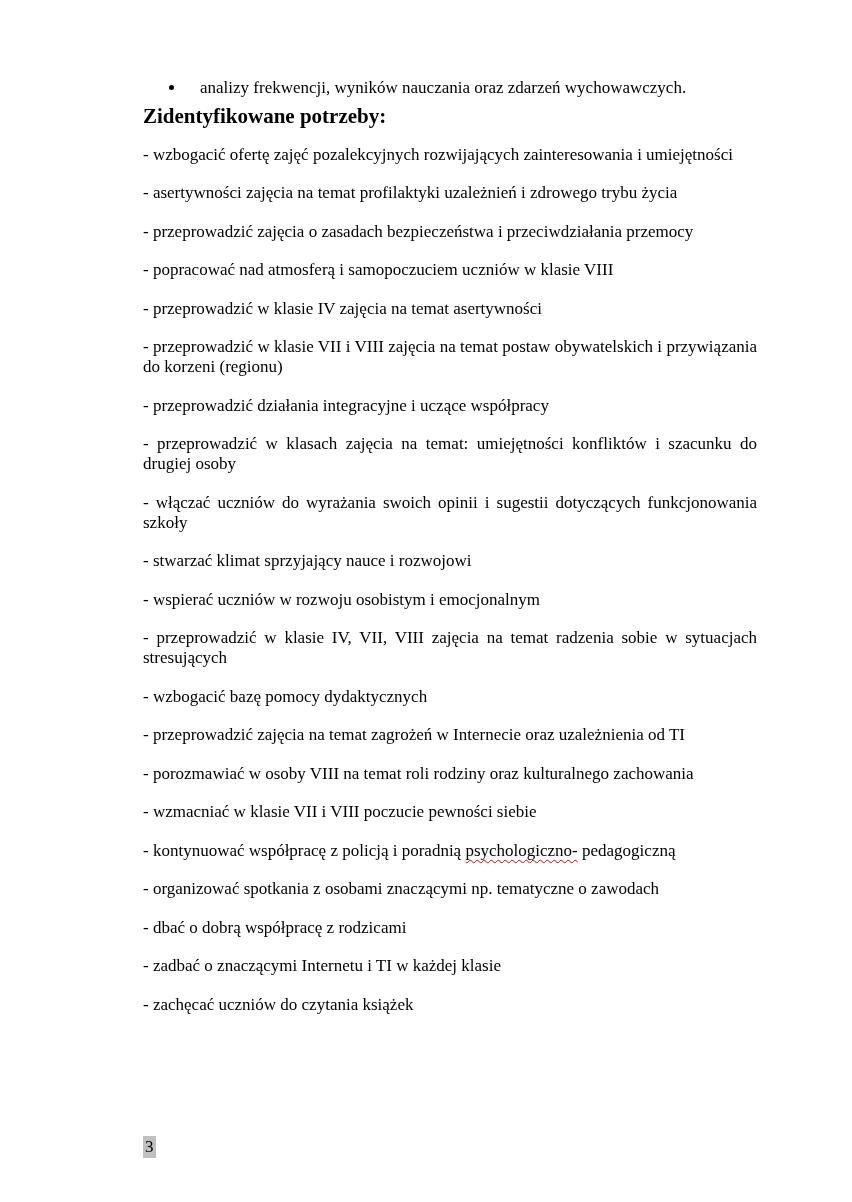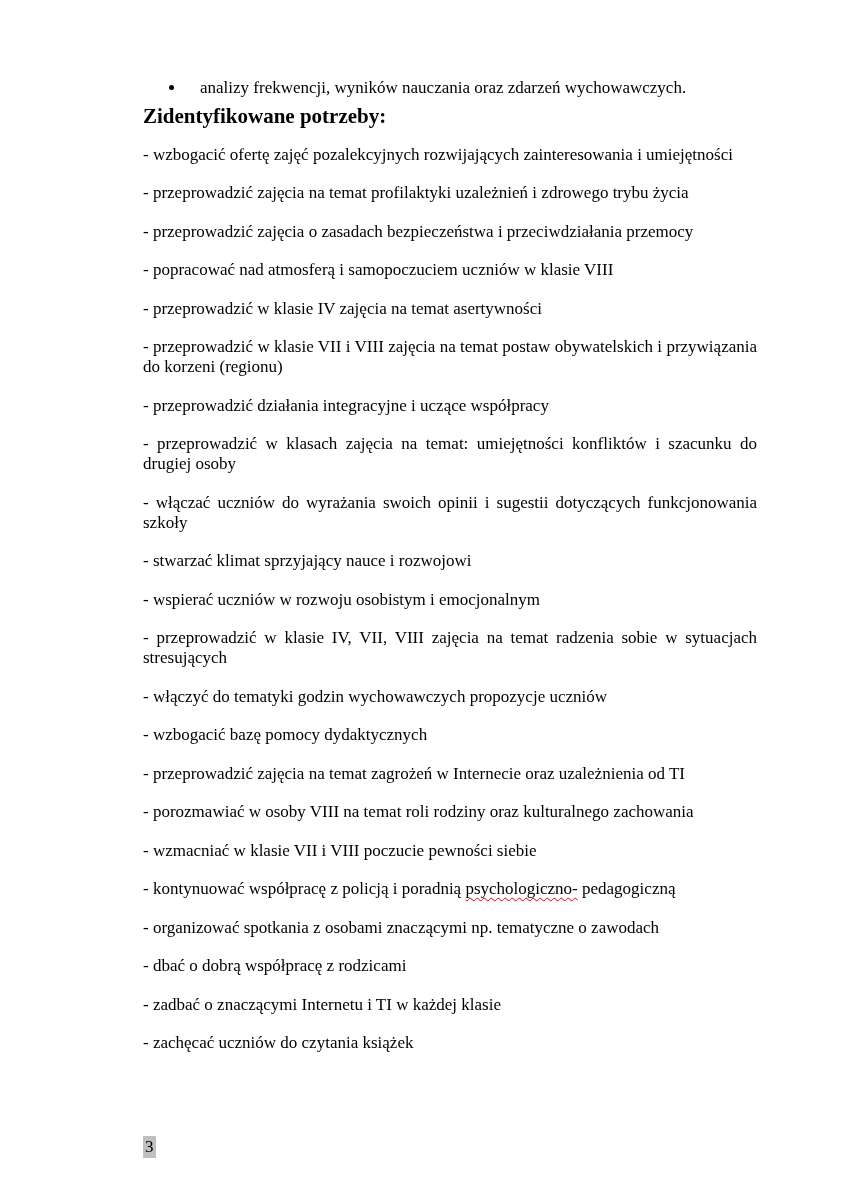--- a/index.html
+++ b/index.html
@@ -75,32 +75,31 @@
   <div class="content">
 
     <div class="bullet-row">
       <span class="bullet-dot"></span>
       <span>analizy frekwencji, wyników nauczania oraz zdarzeń wychowawczych.</span>
     </div>
 
     <div class="heading">Zidentyfikowane potrzeby:</div>
 
     <p class="item">- wzbogacić ofertę zajęć pozalekcyjnych rozwijających zainteresowania i umiejętności</p>
-    <p class="item">- przeprowadzić zajęcia na temat profilaktyki uzależnień i zdrowego trybu życia</p>
+    <p class="item">- asertywności zajęcia na temat profilaktyki uzależnień i zdrowego trybu życia</p>
     <p class="item">- przeprowadzić zajęcia o zasadach bezpieczeństwa i przeciwdziałania przemocy</p>
     <p class="item">- popracować nad atmosferą i samopoczuciem uczniów w klasie VIII</p>
     <p class="item">- przeprowadzić w klasie IV zajęcia na temat asertywności</p>
     <p class="item justify">- przeprowadzić w klasie VII i VIII zajęcia na temat postaw obywatelskich i&nbsp;przywiązania do korzeni (regionu)</p>
     <p class="item">- przeprowadzić działania integracyjne i uczące współpracy</p>
     <p class="item justify">- przeprowadzić w klasach zajęcia na temat: umiejętności konfliktów i szacunku do drugiej osoby</p>
     <p class="item justify">- włączać uczniów do wyrażania swoich opinii i sugestii dotyczących funkcjonowania szkoły</p>
     <p class="item">- stwarzać klimat sprzyjający nauce i rozwojowi</p>
     <p class="item">- wspierać uczniów w rozwoju osobistym i emocjonalnym</p>
     <p class="item justify">- przeprowadzić w klasie IV, VII, VIII zajęcia na temat radzenia sobie w sytuacjach stresujących</p>
-    <p class="item">- włączyć do tematyki godzin wychowawczych propozycje uczniów</p>
     <p class="item">- wzbogacić bazę pomocy dydaktycznych</p>
     <p class="item">- przeprowadzić zajęcia na temat zagrożeń w Internecie oraz uzależnienia od TI</p>
     <p class="item">- porozmawiać w osoby VIII na temat roli rodziny oraz kulturalnego zachowania</p>
     <p class="item">- wzmacniać w klasie VII i VIII poczucie pewności siebie</p>
     <p class="item">
       <span>- kontynuować współpracę z policją i poradnią </span><span class="squiggle">psychologiczno-</span><span> pedagogiczną</span>
     </p>
     <p class="item">- organizować spotkania z osobami znaczącymi np. tematyczne o zawodach</p>
     <p class="item">- dbać o dobrą współpracę z rodzicami</p>
     <p class="item">- zadbać o znaczącymi Internetu i TI w każdej klasie</p>

